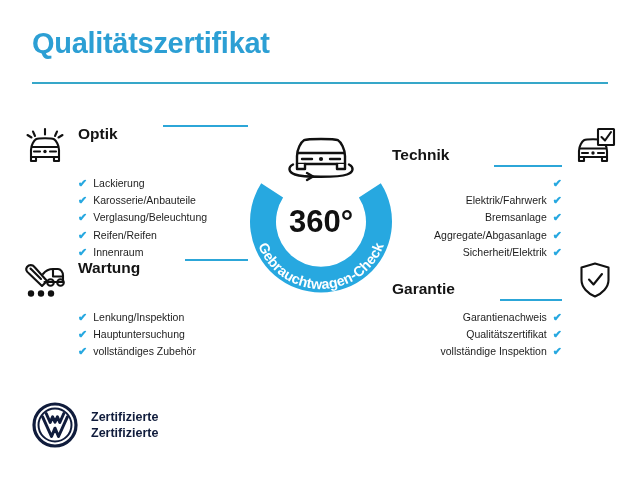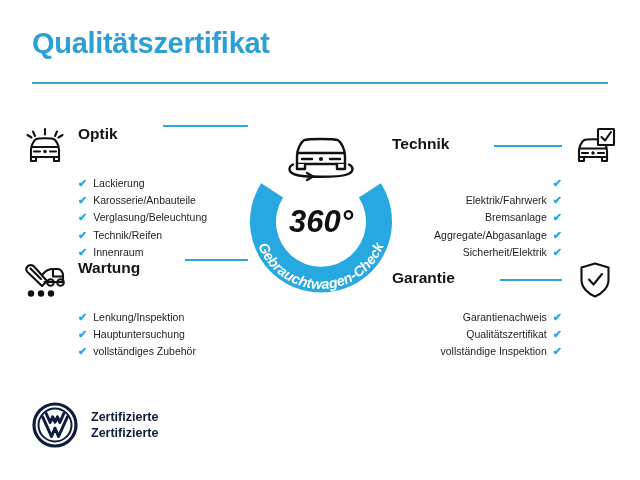--- a/index.html
+++ b/index.html
@@ -66,21 +66,21 @@
     flex: 1 1 auto;
     padding-left: 10px;
     display: flex;
     justify-content: flex-end;
     height: 42px;
     gap: 45px;
   }
   .sec-head.right .sec-title-wrap {
     padding-left: 0;
     padding-right: 10px;
-    align-items: center;
+    align-items: flex-end;
   }
   .sec-title {
     font-size: 15.5px;
     font-weight: bold;
     color: #141414;
     line-height: 1.1;
     padding-bottom: 4px;
   }
   .sec-rule {
     height: 2px;
@@ -123,21 +123,20 @@
     margin-left: 6px;
   }
 
   
   #badge {
     position: absolute;
     left: 236px;
     top: 122px;
     width: 170px;
     height: 190px;
-    font-style: italic;
   }
   #badge svg { display: block; }
 
   
   #footer {
     position: absolute;
     left: 32px;
     top: 402px;
     display: flex;
     align-items: center;
@@ -193,21 +192,21 @@
     <li>
         <span class="tick">✔</span>
         <span>Karosserie/Anbauteile</span>
       </li>
     <li>
         <span class="tick">✔</span>
         <span>Verglasung/Beleuchtung</span>
       </li>
     <li>
         <span class="tick">✔</span>
-        <span>Technik/Reifen</span>
+        <span>Reifen/Reifen</span>
       </li>
     <li>
         <span class="tick">✔</span>
         <span>Innenraum</span>
       </li>
   </ul>
 </div>
 
 <div class="section sec-wartung">
   <div class="sec-head">

